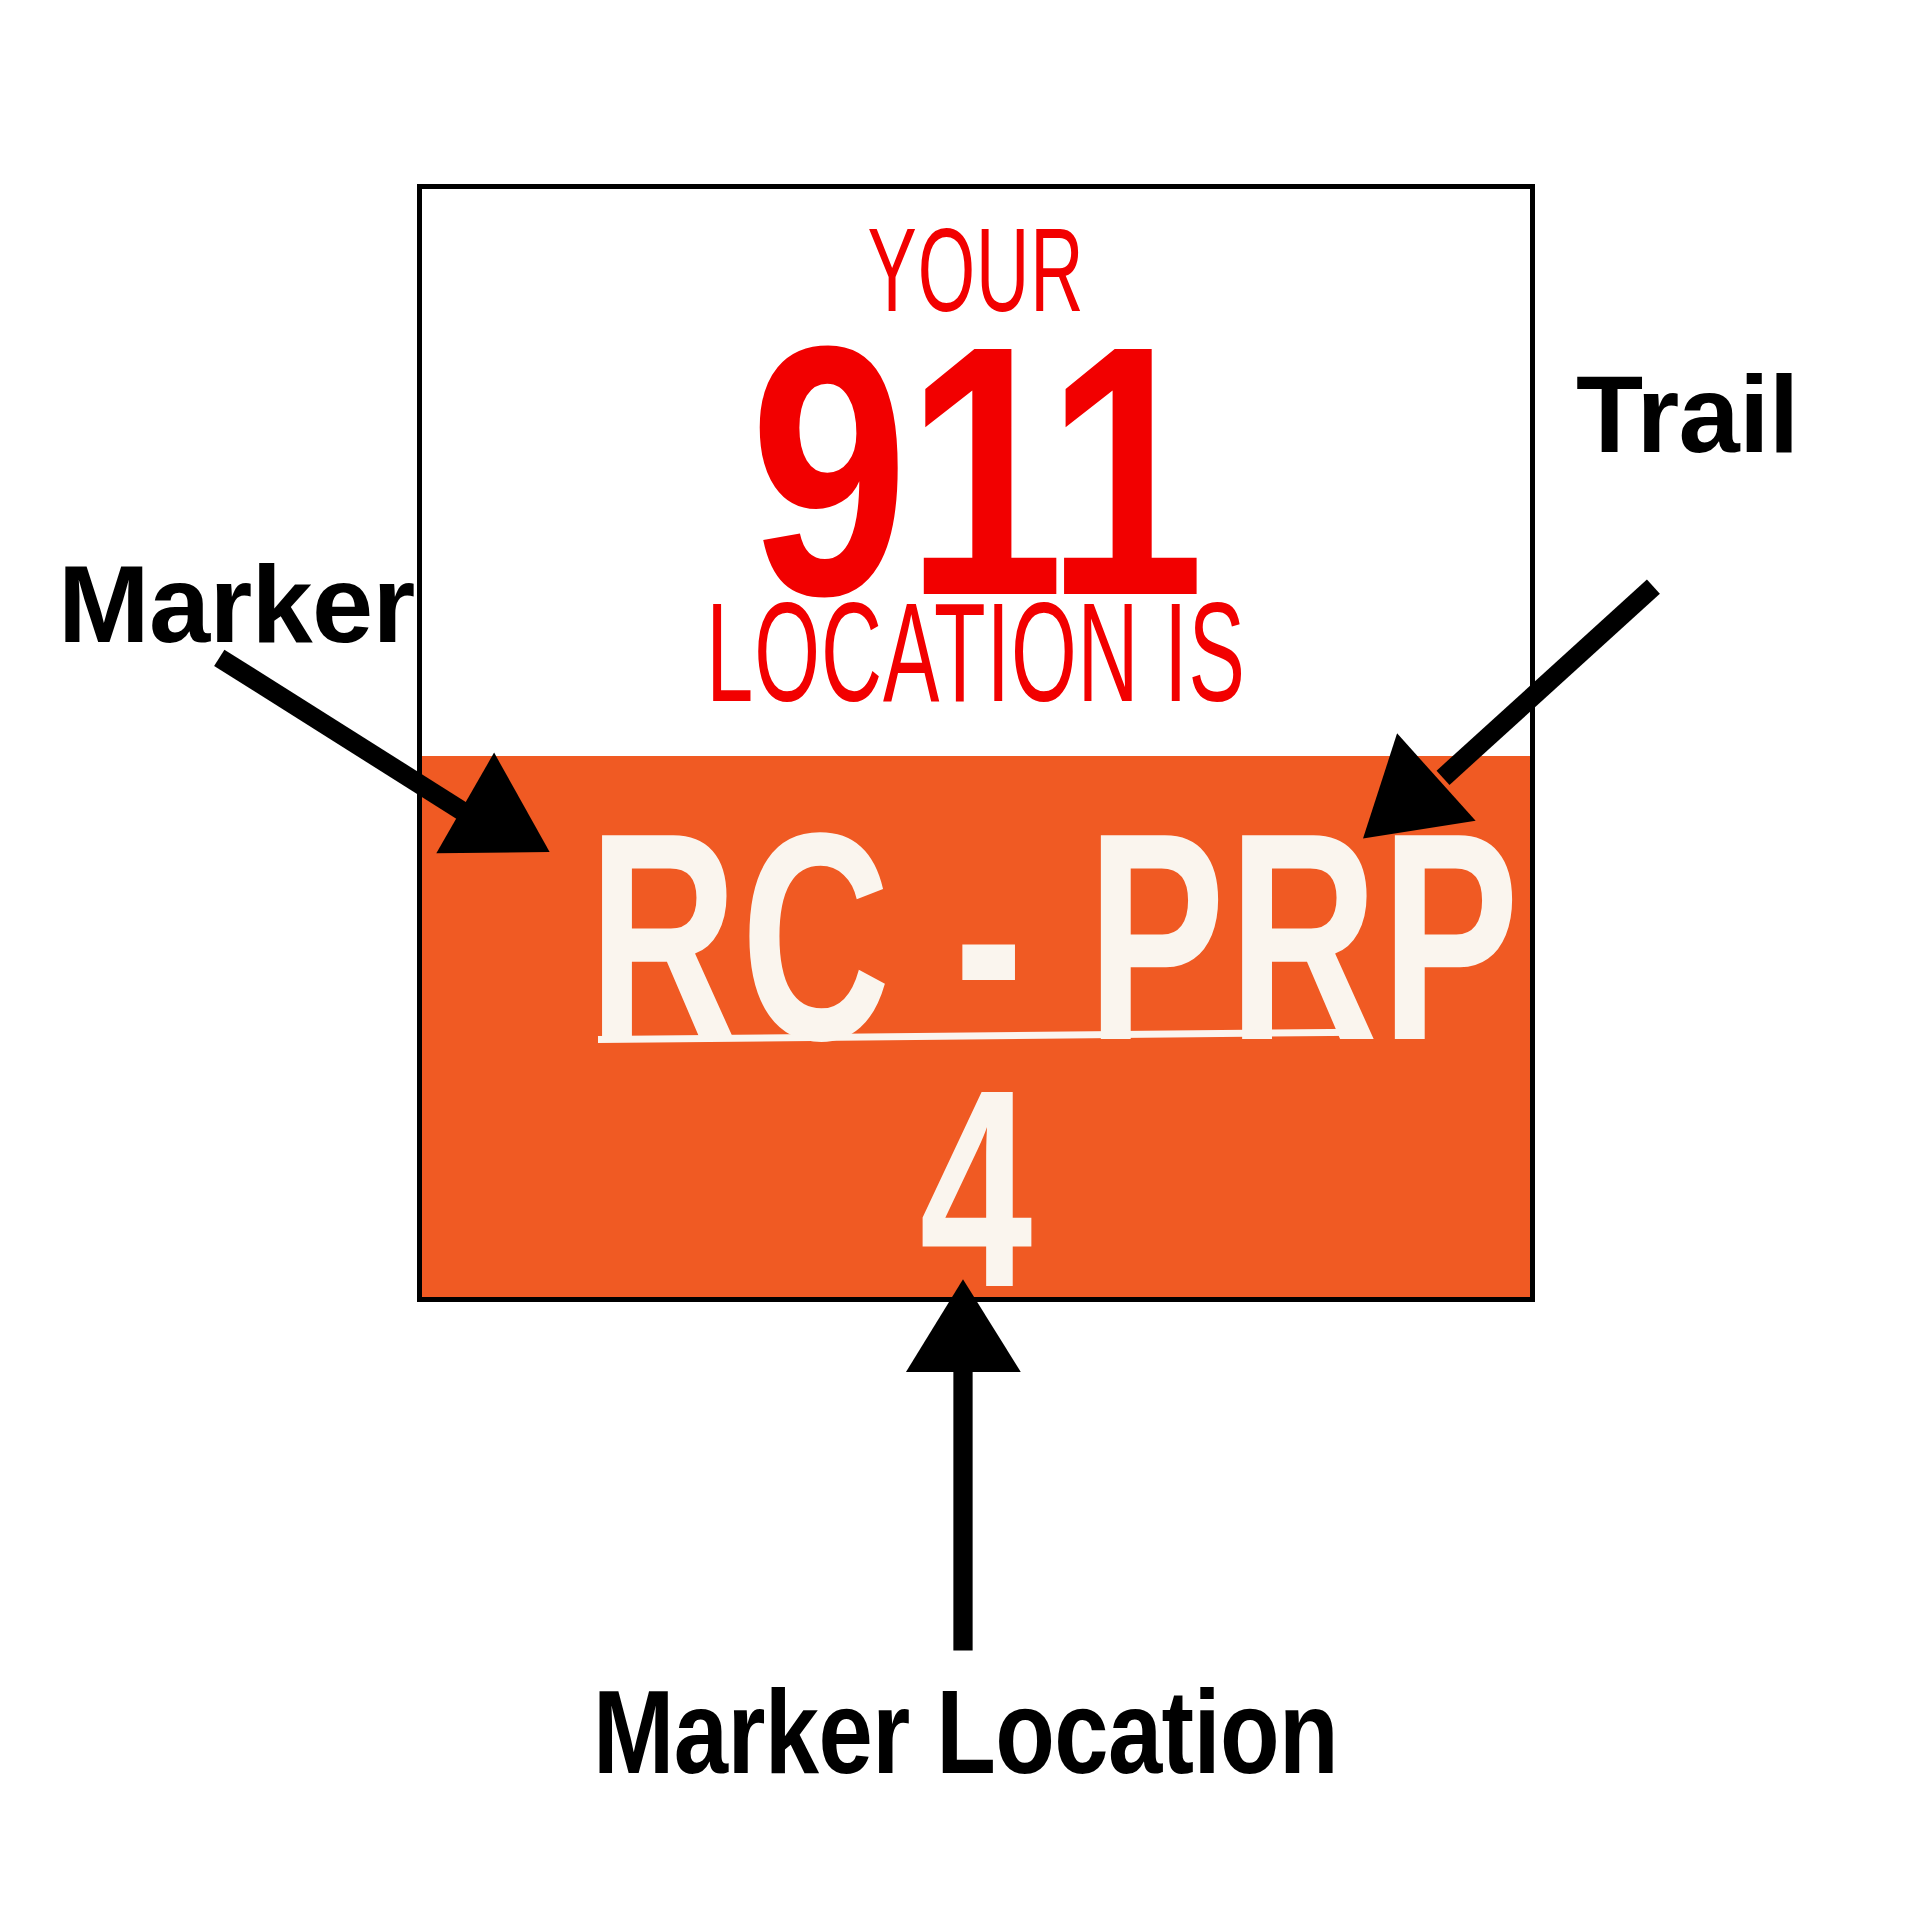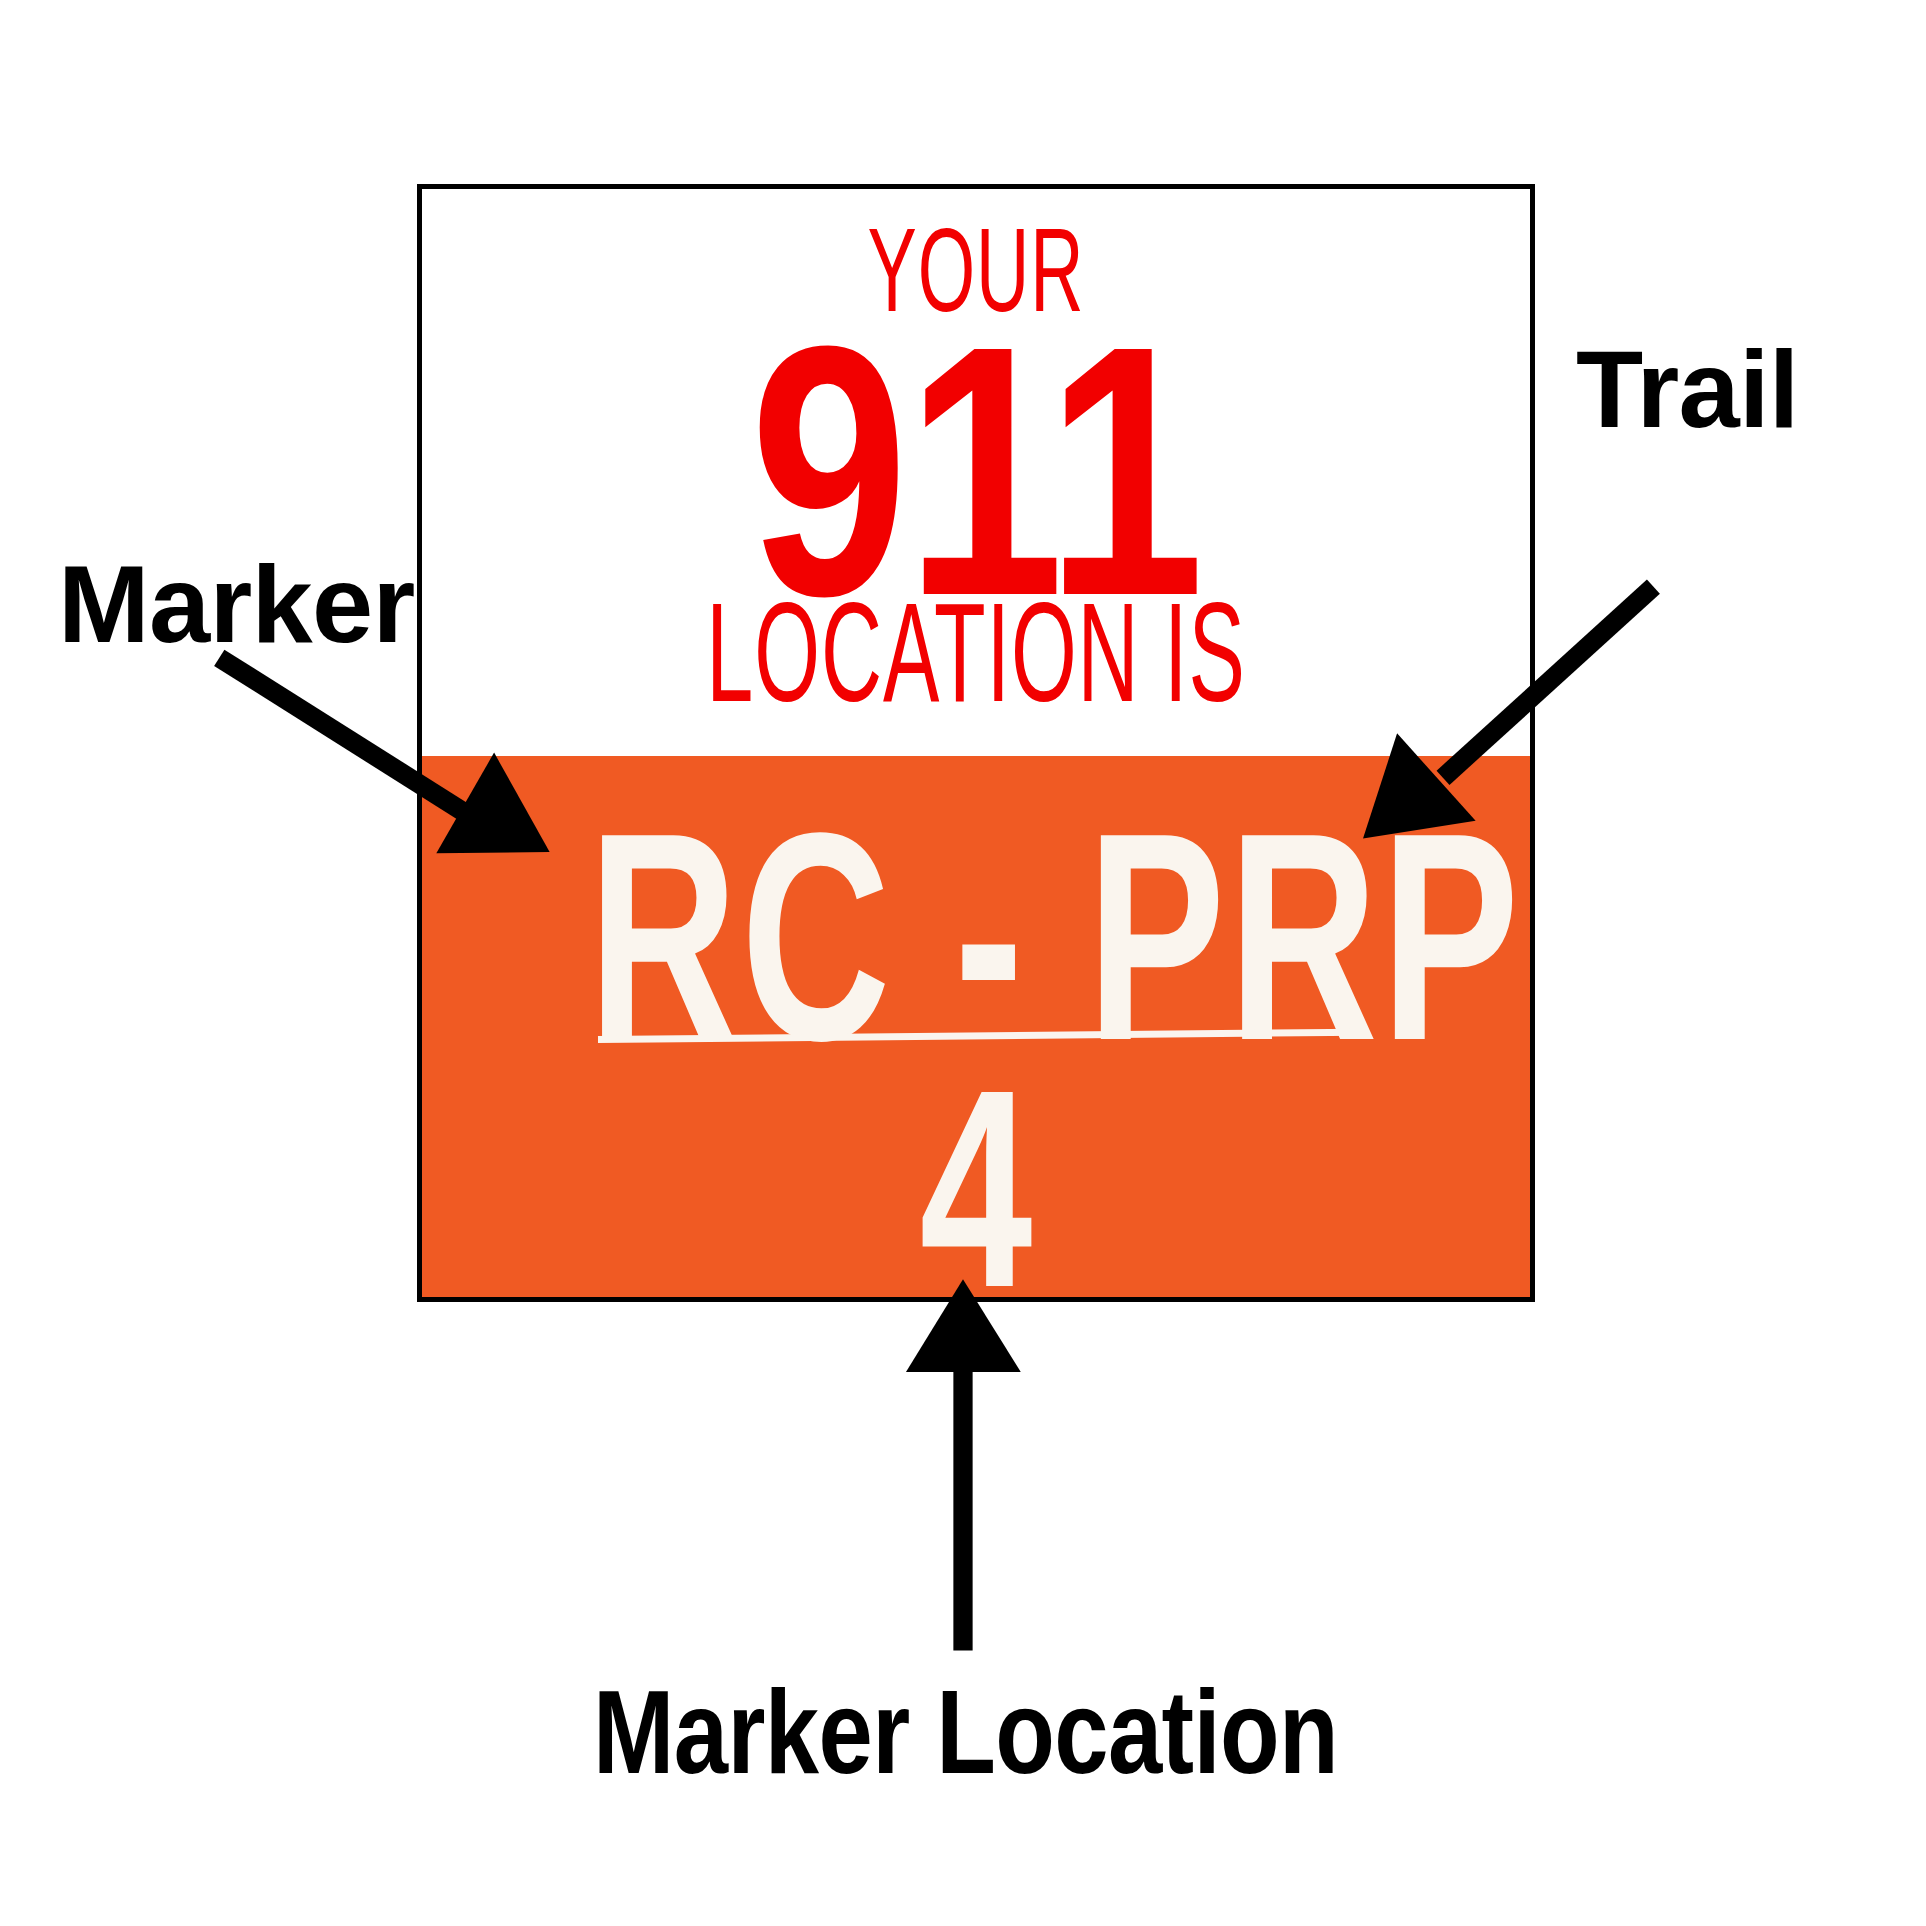--- a/index.html
+++ b/index.html
@@ -130,21 +130,21 @@
     font-family: "Liberation Sans", sans-serif;
   }
   #label-county {
     left: 58px;
     top: 548px;
     font-size: 110px;
     letter-spacing: -0.7px;
   }
   #label-trail-code {
     left: 1576px;
-    top: 333px;
+    top: 358px;
     font-size: 110px;
     letter-spacing: -0.7px;
   }
   #label-marker-location {
     left: 593px;
     top: 1671px;
     font-size: 119px;
     letter-spacing: -0.7px;
     transform: scaleX(0.82);
     transform-origin: left top;

